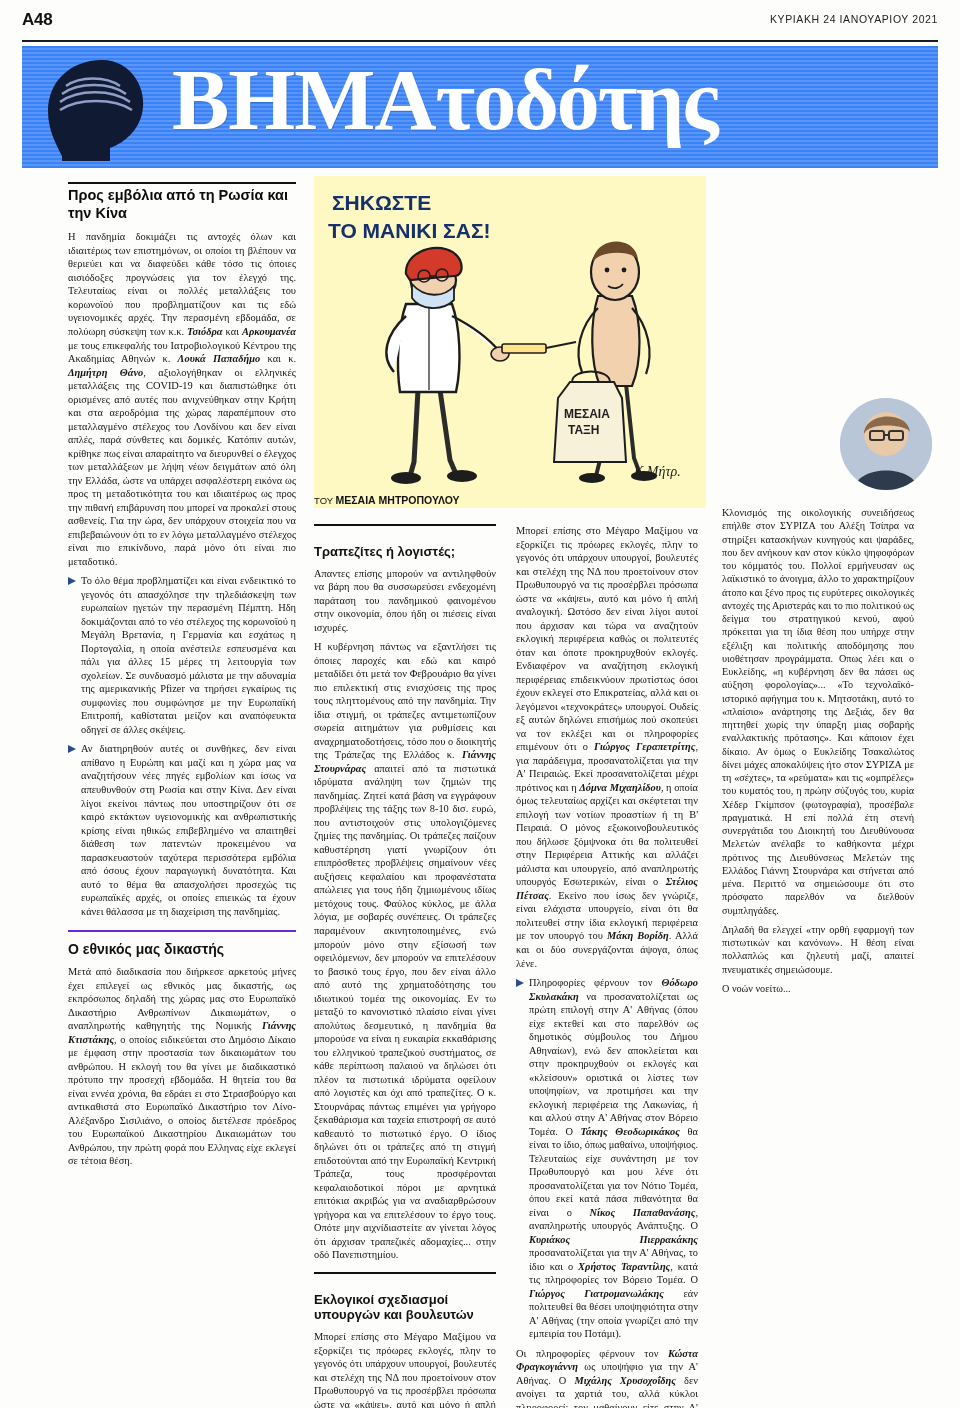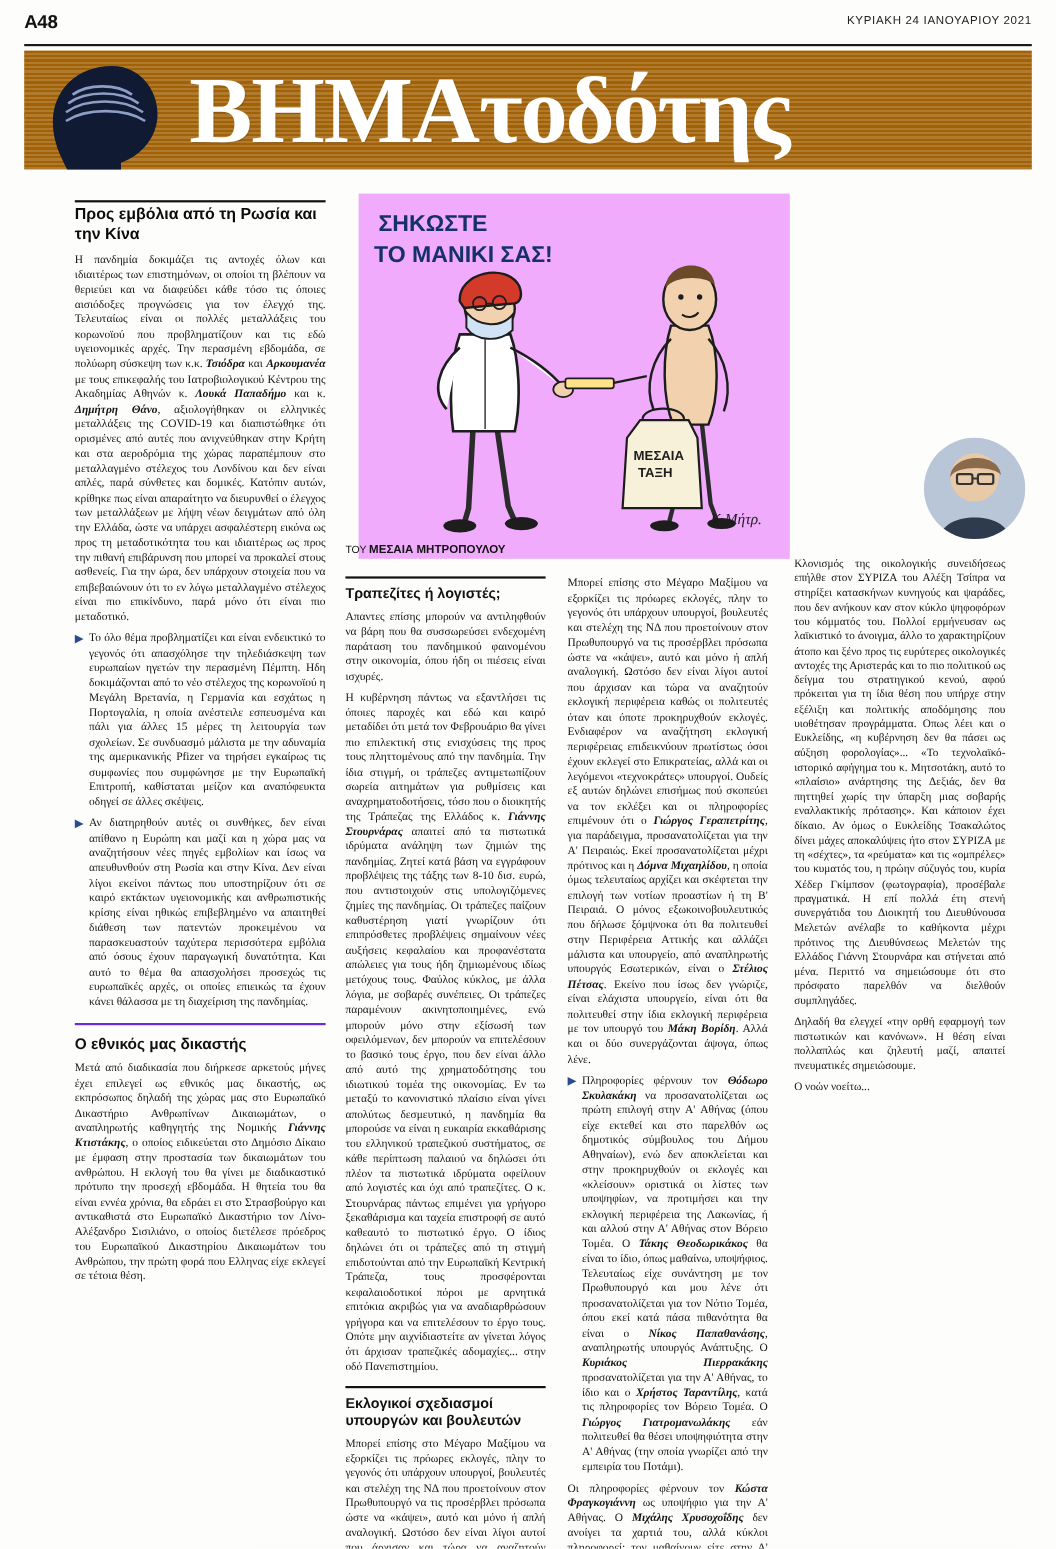--- a/index.html
+++ b/index.html
@@ -61,22 +61,22 @@
     font-size: 10.5px;
     letter-spacing: 0.6px;
     color: #222;
     padding-top: 3px;
   }
 
   
   .banner {
     position: absolute;
     top: 46px; left: 22px; right: 22px;
-    height: 108px;
-    background: #a16207;
+    height: 122px;
+    background: #3b82f6;
     overflow: hidden;
   }
   .banner-stripes {
     position: absolute;
     inset: 0;
     background: repeating-linear-gradient(
       to bottom,
       rgba(255,255,255,0.00) 0px,
       rgba(255,255,255,0.00) 2px,
       rgba(255,255,255,0.16) 2px,
@@ -167,25 +167,25 @@
   }
   .boxed {
     border-top: 2px solid #6d28d9;
     margin-top: 12px;
     padding-top: 9px;
   }
 
   
   .cartoon {
     position: absolute;
-    left: 304px;
+    left: 292px;
     top: 0;
     width: 392px;
     height: 332px;
-    background: #f0abfc;
+    background: #fef9c3;
   }
   .cartoon svg { display: block; }
   .cartoon-caption {
     position: absolute;
     left: 292px;
     top: 318px;
     font-family: "Liberation Sans", sans-serif;
     font-size: 9.5px;
     color: #111;
   }
@@ -207,21 +207,21 @@
   .col3 { position: absolute; left: 494px; top: 348px; width: 182px; bottom: 0; }
   .col4 { position: absolute; left: 700px; top: 330px; width: 192px; bottom: 0; }
 
   .sec-title {
     font-family: "Liberation Sans", sans-serif;
     font-weight: bold;
     font-size: 13px;
     line-height: 1.2;
     margin: 0 0 7px 0;
     border-top: 2px solid #111;
-    padding-top: 6px;
+    padding-top: 18px;
   }
 
   .col4 p.body { font-size: 10.2px; }
 </style>
 </head>
 <body>
 
 <div class="page">
 
   <div class="top-bar">

